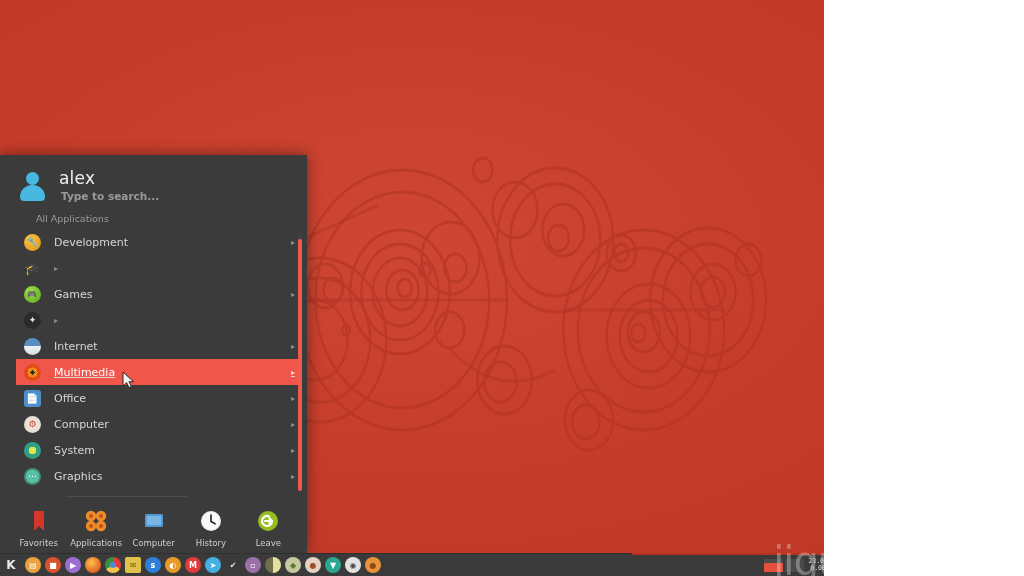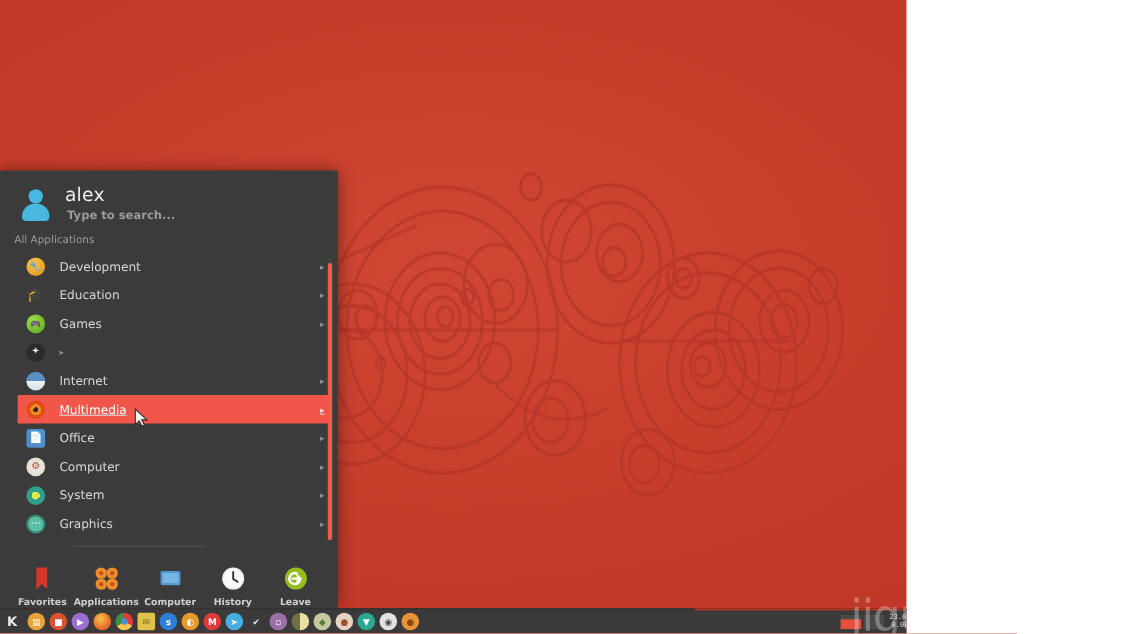--- a/index.html
+++ b/index.html
@@ -68,20 +68,21 @@
     letter-spacing: .2px;
   }
   .km-search {
     font-size: 10.5px; color: #9a9a9a; line-height: 13px;
     margin-left: 2px;
     font-weight: bold;
   }
   .km-sectionlabel {
     font-size: 9.5px; color: #9b9b9b;
     padding: 4px 0 5px 13px;
+    margin-left: 23px;
   }
   .km-list {
     flex: 1 1 auto;
     position: relative;
     padding: 0 6px 0 16px;
     overflow: hidden;
   }
   .km-item {
     display: flex; align-items: center;
     height: 26px;
@@ -123,24 +124,23 @@
   .km-scroll-thumb {
     position: absolute; right: 5px; top: 10px;
     width: 4px; height: 252px;
     background: #ee5a4c; border-radius: 2px;
   }
   .km-divider {
     height: 1px; background: #4d4d4d;
     margin: 0 120px 0 66px;
   }
   .km-tabs {
-    display: flex; align-items: flex-end;
+    display: flex; align-items: center;
     height: 56px;
     padding: 7px 10px 0 10px;
-    font-weight: bold;
   }
   .km-tab {
     flex: 1 1 0; display: flex; flex-direction: column;
     align-items: center; gap: 5px;
   }
   .km-tab-icon { width: 24px; height: 24px; position: relative; }
   .km-tab-label { font-size: 8.5px; color: #cfcfcf; }
 
   
   #taskbar {
@@ -309,21 +309,20 @@
     <div class="km-sectionlabel">All Applications</div>
 
     <div class="km-list">
       <div class="km-item">
         <span class="km-icon ic-development">🔧</span>
         <span class="km-label">Development</span>
         <span class="km-arrow">▸</span>
       </div>
       <div class="km-item">
         <span class="km-icon ic-education" style="font-size:13px;color:#c9cfd4;">🎓</span>
-        <span class="km-label">Education</span>
         <span class="km-arrow">▸</span>
       </div>
       <div class="km-item">
         <span class="km-icon ic-games" style="font-size:8px;">🎮</span>
         <span class="km-label">Games</span>
         <span class="km-arrow">▸</span>
       </div>
       <div class="km-item">
         <span class="km-icon ic-graphics" style="color:#e8e8e8;font-size:9px;">✦</span>
         <span class="km-arrow">▸</span>

